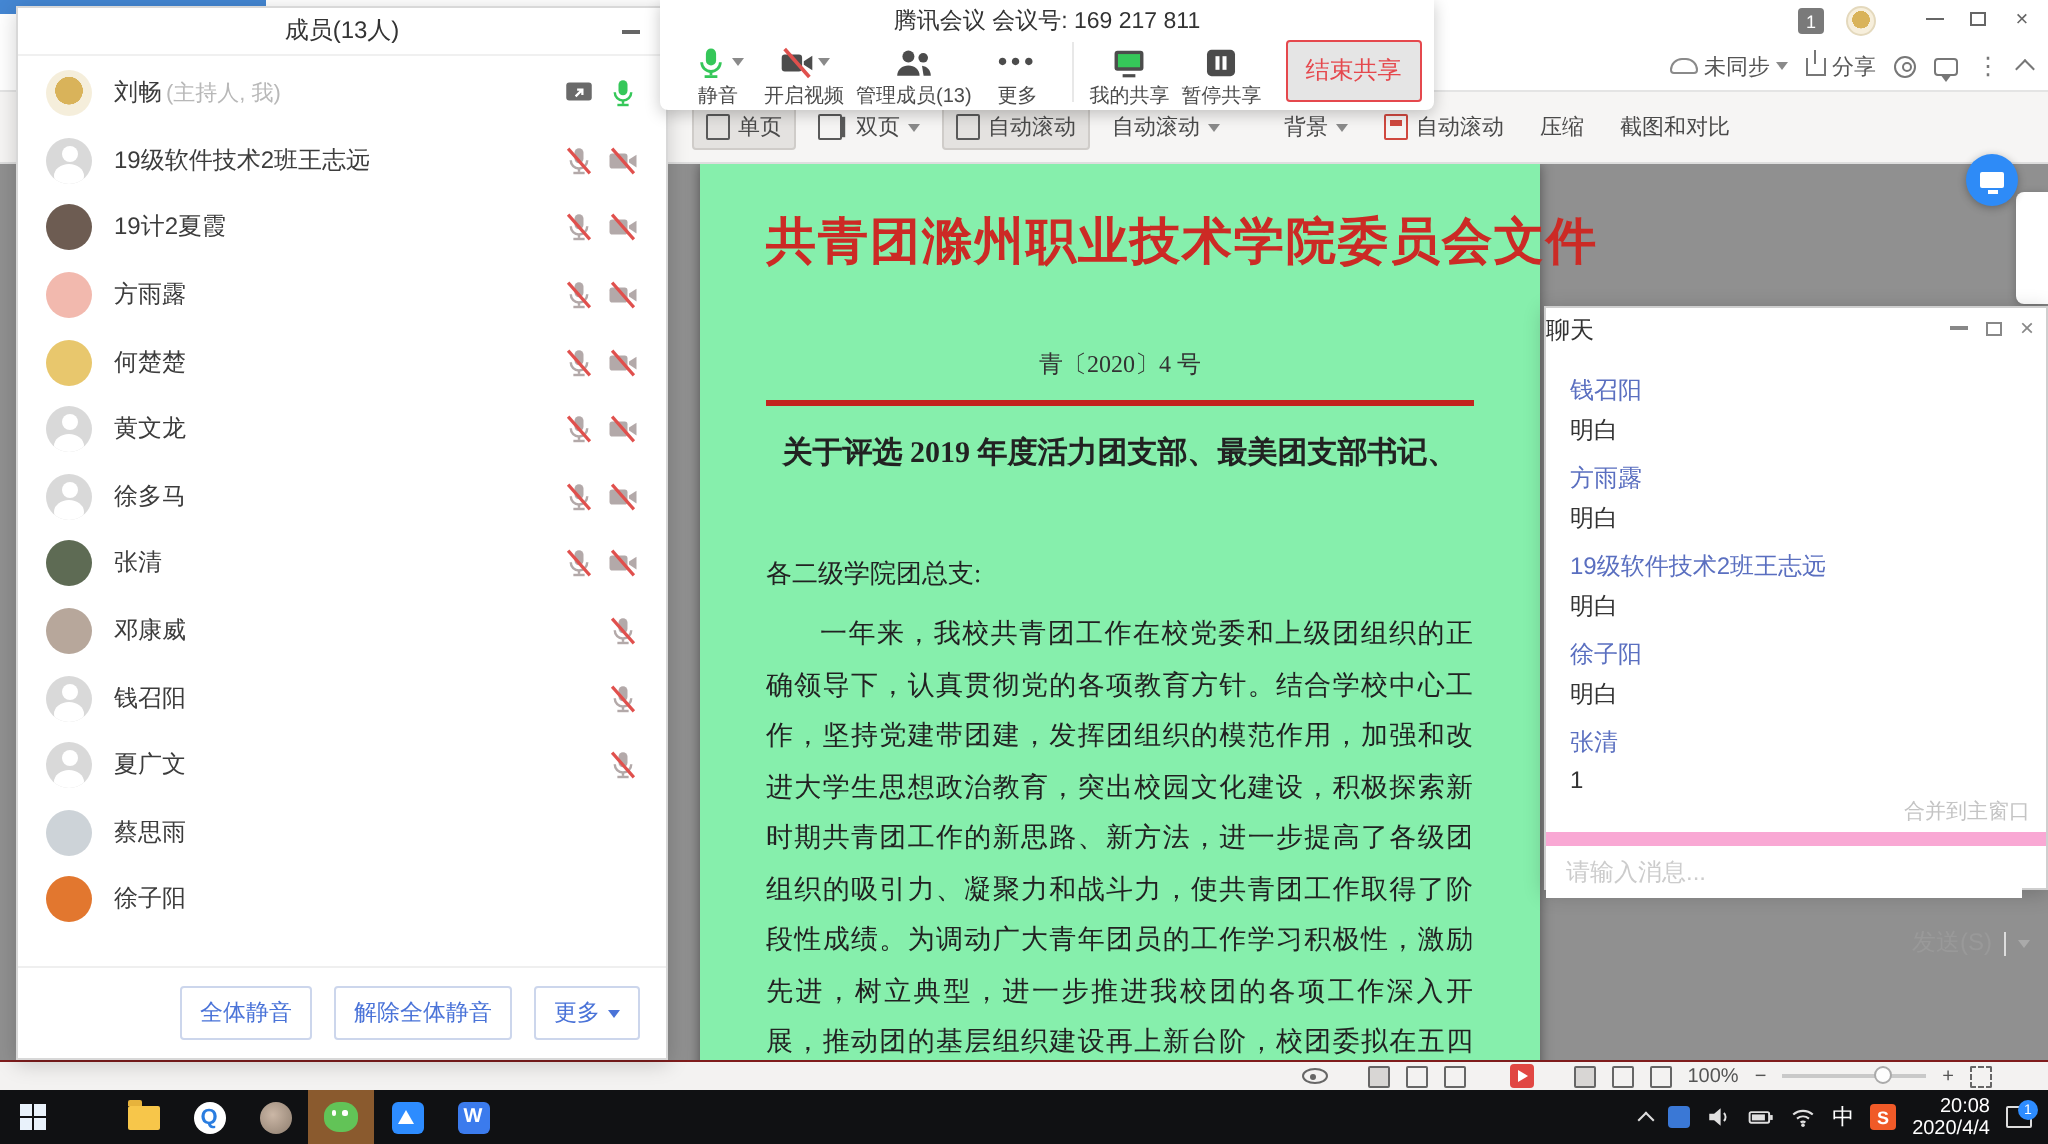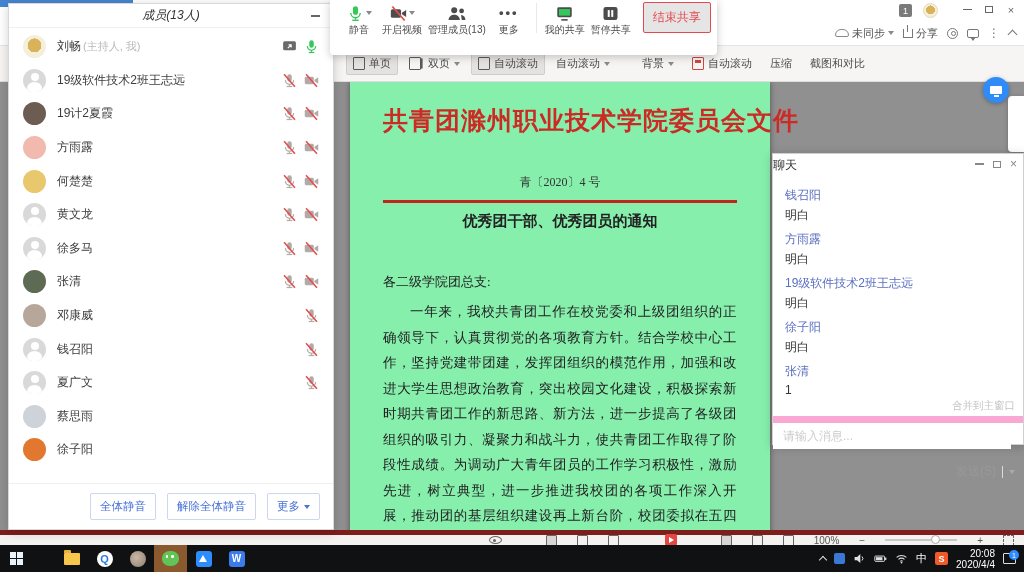--- a/index.html
+++ b/index.html
@@ -25,21 +25,21 @@
   #page { position:absolute; left:350px; top:0px; width:420px; height:470px; background:#86efac; box-shadow:0 0 6px rgba(0,0,0,.45); padding:0 33px; }
   #doc-header { margin-top:22px; text-align:center; color:#cc2a25; font-family:"Liberation Serif","DejaVu Serif",serif; font-weight:bold; font-size:25px; letter-spacing:1px; white-space:nowrap;}
   #doc-number { margin-top:37px; text-align:center; color:#333; font-family:"Liberation Serif","DejaVu Serif",serif; font-size:12px; }
   #doc-rule { margin-top:9px; height:3px; background:#c2241e; }
   #doc-title1 { margin-top:14px; text-align:center; font-family:"Liberation Serif","DejaVu Serif",serif; font-weight:bold; font-size:15px; color:#222;}
   #doc-title2 { margin-top:9px; text-align:center; font-family:"Liberation Serif","DejaVu Serif",serif; font-weight:bold; font-size:15px; color:#222;}
   #doc-salutation { margin-top:42px; font-family:"Liberation Serif","DejaVu Serif",serif; font-size:13px; color:#222; }
   #doc-body { margin-top:8px; font-family:"Liberation Serif","DejaVu Serif",serif; font-size:13.5px; color:#222; line-height:25.5px; text-align:justify; text-indent:2em; letter-spacing:.5px;}
 
   
-  #wps-status { position:absolute; left:0; right:0; bottom:0; height:15px; background:#f3f2f1; border-top:5px solid #7f1d1d; display:flex; align-items:center; justify-content:flex-end; gap:20px; padding-right:10px; font-size:10px; color:#555;}
+  #wps-status { position:absolute; left:0; right:0; bottom:0; height:15px; background:#f3f2f1; border-top:1px solid #7f1d1d; display:flex; align-items:center; justify-content:flex-end; gap:8px; padding-right:28px; font-size:10px; color:#555;}
   .st-ic { width:11px; height:11px; border:1.3px solid #666; border-radius:1px; display:inline-block;}
   .st-ic.sel { background:#d8d6d4; }
   .st-eye { width:13px; height:8px; border:1.3px solid #666; border-radius:50%; position:relative;}
   .st-eye::after{content:"";position:absolute;left:3.5px;top:1.5px;width:3px;height:3px;border-radius:50%;background:#666;}
   .st-play { width:12px; height:12px; background:#e14743; border-radius:2px; position:relative;}
   .st-play::after{content:"";position:absolute;left:4.5px;top:3px;border-left:5px solid #fff;border-top:3px solid transparent;border-bottom:3px solid transparent;}
   #zoom-slider { width:72px; height:2px; background:#c9c9c9; position:relative; }
   #zoom-knob { position:absolute; top:-4px; left:46px; width:9px; height:9px; background:#fdfdfd; border:1px solid #aaa; border-radius:50%; }
   .st-txt { color:#555; }
 
@@ -70,21 +70,21 @@
   .mt-btn .ic-wrap { height:20px; display:flex; align-items:center; gap:2px;}
   .mt-div { width:1px; height:30px; background:#e8e8e8; margin:0 8px 4px 4px;}
   #end-share { margin:0 0 5px 6px; border:1px solid #e5484d; color:#e5484d; font-size:12px; padding:6px 9px; border-radius:2px; background:#e5e5e5; white-space:nowrap;}
   .dots3 { letter-spacing:2px; font-weight:bold; color:#4c4c4c; font-size:13px; line-height:8px;}
   svg.mic-g { color:#35c759; }
   svg.dark { color:#4c4c4c; }
   svg.ic16 { width:17px; height:17px; }
 
   
   #members { position:absolute; left:8px; top:3px; width:326px; height:527px; background:#fff; border:1px solid #d8d8d8; box-shadow:0 2px 10px rgba(0,0,0,.18); z-index:20;}
-  #members-hd { height:24px; border-bottom:1px solid #f0f0f0; display:flex; align-items:center; justify-content:center; font-size:12px; color:#333; position:relative;font-style:italic;}
+  #members-hd { height:24px; border-bottom:1px solid #f0f0f0; display:flex; align-items:center; justify-content:center; font-size:12px; color:#333; position:relative;}
   #members-min { position:absolute; right:10px; top:4px; width:16px; height:16px; display:flex; align-items:center; justify-content:center;}
   #members-list { position:absolute; top:26px; left:0; right:0; bottom:46px; overflow:hidden; }
   .m-row { height:33.6px; display:flex; align-items:center; padding:0 14px; }
   .avatar { width:23px; height:23px; border-radius:50%; flex:0 0 23px; position:relative; overflow:hidden;}
   .avatar.df::before{content:"";position:absolute;left:7.5px;top:4px;width:8px;height:8px;border-radius:50%;background:#fff;}
   .avatar.df::after{content:"";position:absolute;left:4px;top:13.5px;width:15px;height:12px;border-radius:50%;background:#fff;}
   .m-name { font-size:12px; color:#3c3c3c; margin-left:11px; white-space:nowrap;}
   .m-tag { font-size:11px; color:#b8b8b8; margin-left:2px;}
   .m-icons { margin-left:auto; display:flex; align-items:center; gap:7px;}
   svg.ic14 { width:15px; height:15px; }
@@ -273,21 +273,21 @@
       <span class="wps-tool">
           <span>截图和对比</span>
         </span>
     </div>
 
     <div id="doc-area">
       <div id="page">
         <div id="doc-header">共青团滁州职业技术学院委员会文件</div>
         <div id="doc-number">青〔2020〕4 号</div>
         <div id="doc-rule"></div>
-        <div id="doc-title2">优秀团干部、优秀团员的通知</div>
+        <div id="doc-title1">关于评选 2019 年度活力团支部、最美团支部书记、</div>
         <div id="doc-salutation">各二级学院团总支:</div>
         <div id="doc-body">一年来，我校共青团工作在校党委和上级团组织的正确领导下，认真贯彻党的各项教育方针。结合学校中心工作，坚持党建带团建，发挥团组织的模范作用，加强和改进大学生思想政治教育，突出校园文化建设，积极探索新时期共青团工作的新思路、新方法，进一步提高了各级团组织的吸引力、凝聚力和战斗力，使共青团工作取得了阶段性成绩。为调动广大青年团员的工作学习积极性，激励先进，树立典型，进一步推进我校团的各项工作深入开展，推动团的基层组织建设再上新台阶，校团委拟在五四期间表彰一批优秀团员、优秀团干部、活力团支部、最美团支部书记，请各总支在公平、公</div>
       </div>
     </div>
 
     <div id="wps-status">
       <span class="st-eye"></span>
       <span style="width:4px"></span>
       <span class="st-ic sel"></span>
       <span class="st-ic"></span>
@@ -302,20 +302,21 @@
       <span class="st-txt">−</span>
       <span id="zoom-slider">
           <span id="zoom-knob"></span>
         </span>
       <span class="st-txt">+</span>
       <span class="st-ic" style="border-style:dashed"></span>
     </div>
   </div>
 
   <div id="meet-bar">
+    <div id="meet-title">腾讯会议 会议号: 169 217 811</div>
     <div id="meet-btns">
       <div class="mt-btn">
         <span class="ic-wrap">
             <svg class="ic16 mic-g">
               <use href="#sym-mic"></use>
             </svg>
             <span class="caret"></span>
           </span>
         <span>静音</span>
       </div>

